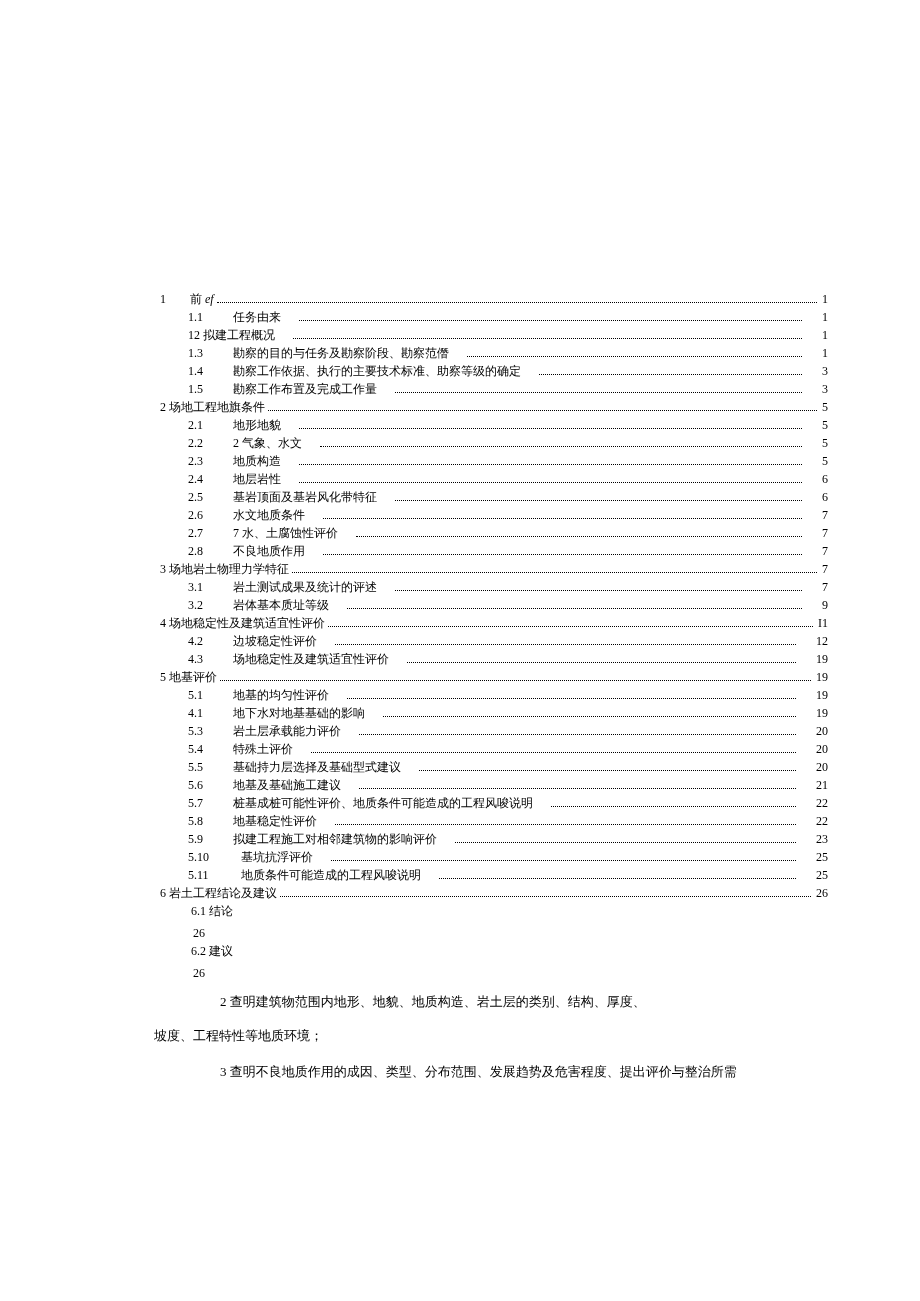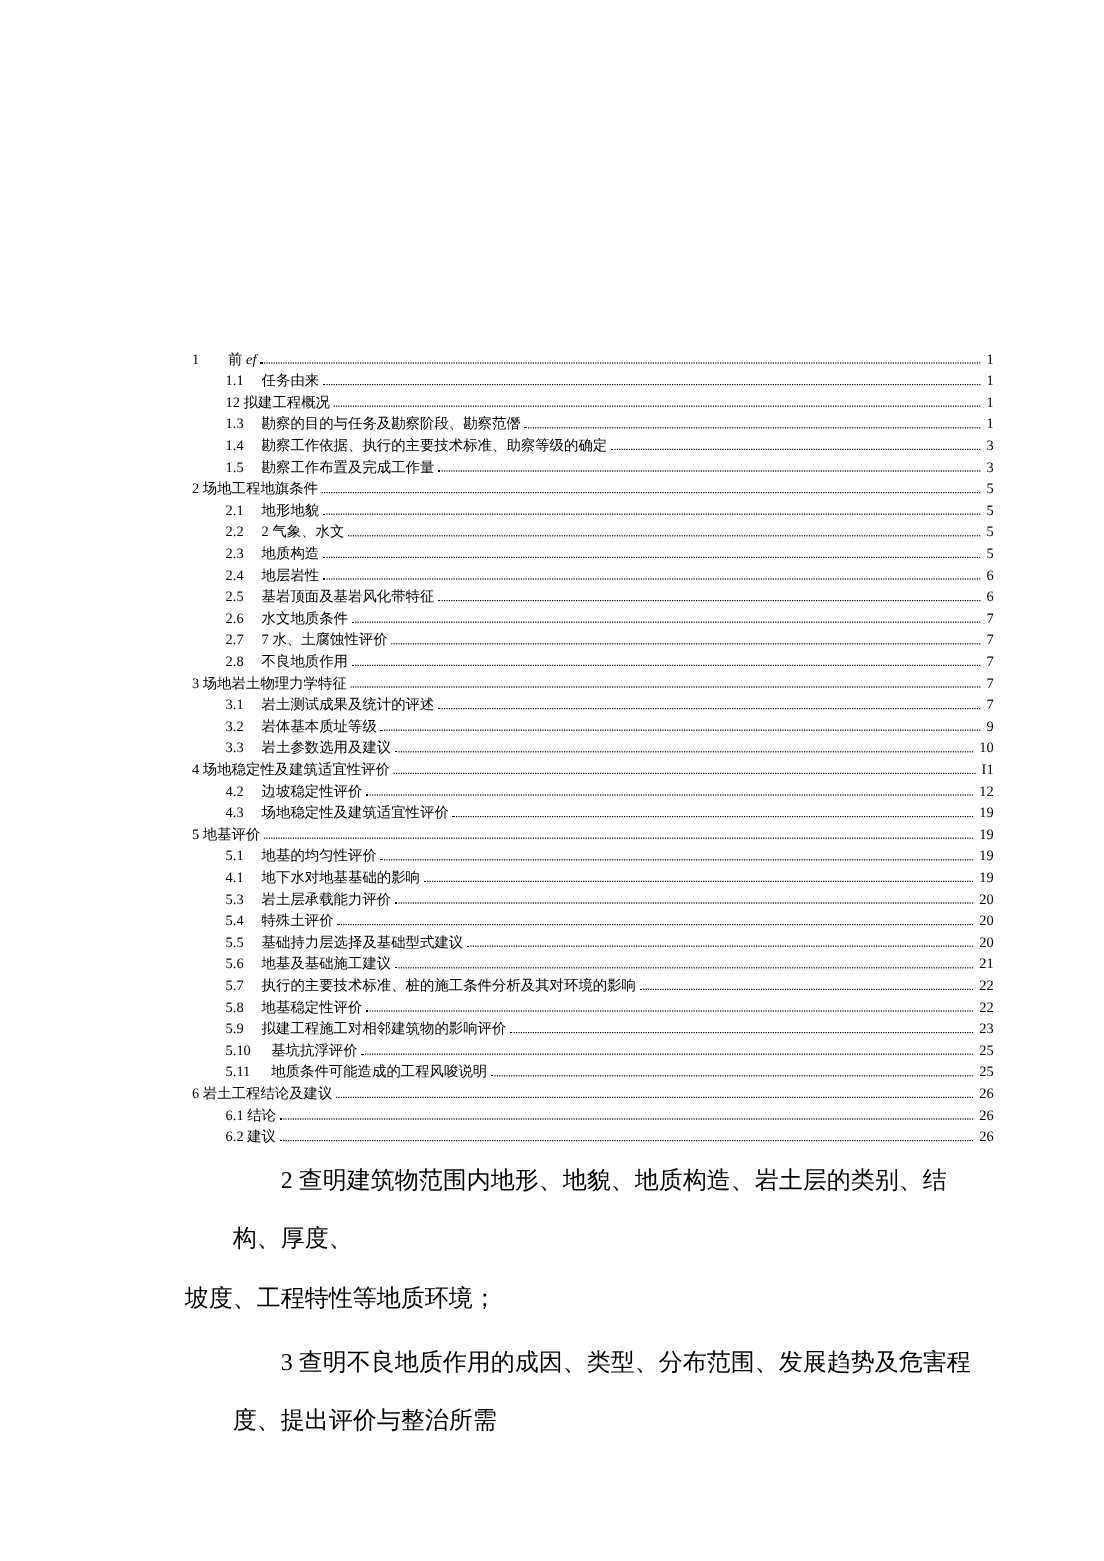--- a/index.html
+++ b/index.html
@@ -12,35 +12,35 @@
     .page {
       padding: 290px 92px 60px 160px;
     }
     .toc-line {
       display: flex;
       align-items: baseline;
       font-size: 12px;
       line-height: 1.5;
       white-space: nowrap;
     }
-    .toc-line.sub { padding-left: 28px; }
-    .toc-line.subsub { padding-left: 28px; }
+    .toc-line.sub { padding-left: 28px; gap: 15px; }
+    .toc-line.subsub { padding-left: 28px; flex-direction: column; }
     .num { min-width: 30px; }
     .num.wide { min-width: 38px; }
     .label { }
     .label em { font-style: italic; }
     .dots {
       flex: 1;
       border-bottom: 1px dotted #000;
       margin: 0 3px 3px 3px;
       height: 1px;
     }
     .pg { padding-left: 2px; }
     .paragraph {
-      font-size: 20px;
+      font-size: 13px;
       line-height: 2.4;
       margin-top: 4px;
     }
     .paragraph.indent { text-indent: 2em; padding-left: 34px; }
     .paragraph.noindent { margin-left: -6px; font-family: Liberation Mono, monospace; }
   </style>
 </head>
 <body>
 
 <div class="page">
@@ -143,26 +143,20 @@
         <span class="label">岩土测试成果及统计的评述</span>
         <span class="dots"></span>
         <span class="pg">7</span>
       </div>
       <div class="toc-line sub">
         <span class="num">3.2</span>
         <span class="label">岩体基本质址等级</span>
         <span class="dots"></span>
         <span class="pg">9</span>
       </div>
-      <div class="toc-line sub">
-        <span class="num">3.3</span>
-        <span class="label">岩土参数选用及建议</span>
-        <span class="dots"></span>
-        <span class="pg">10</span>
-      </div>
       <div class="toc-line">
         <span class="label">4 场地稳定性及建筑适宜性评价</span>
         <span class="dots"></span>
         <span class="pg">I1</span>
       </div>
       <div class="toc-line sub">
         <span class="num">4.2</span>
         <span class="label">边坡稳定性评价</span>
         <span class="dots"></span>
         <span class="pg">12</span>
@@ -209,21 +203,21 @@
         <span class="pg">20</span>
       </div>
       <div class="toc-line sub">
         <span class="num">5.6</span>
         <span class="label">地基及基础施工建议</span>
         <span class="dots"></span>
         <span class="pg">21</span>
       </div>
       <div class="toc-line sub">
         <span class="num">5.7</span>
-        <span class="label">执行的主要技术标准、桩的施工条件分析及其对环境的影响</span>
+        <span class="label">桩基成桩可能性评价、地质条件可能造成的工程风唆说明</span>
         <span class="dots"></span>
         <span class="pg">22</span>
       </div>
       <div class="toc-line sub">
         <span class="num">5.8</span>
         <span class="label">地基稳定性评价</span>
         <span class="dots"></span>
         <span class="pg">22</span>
       </div>
       <div class="toc-line sub">

